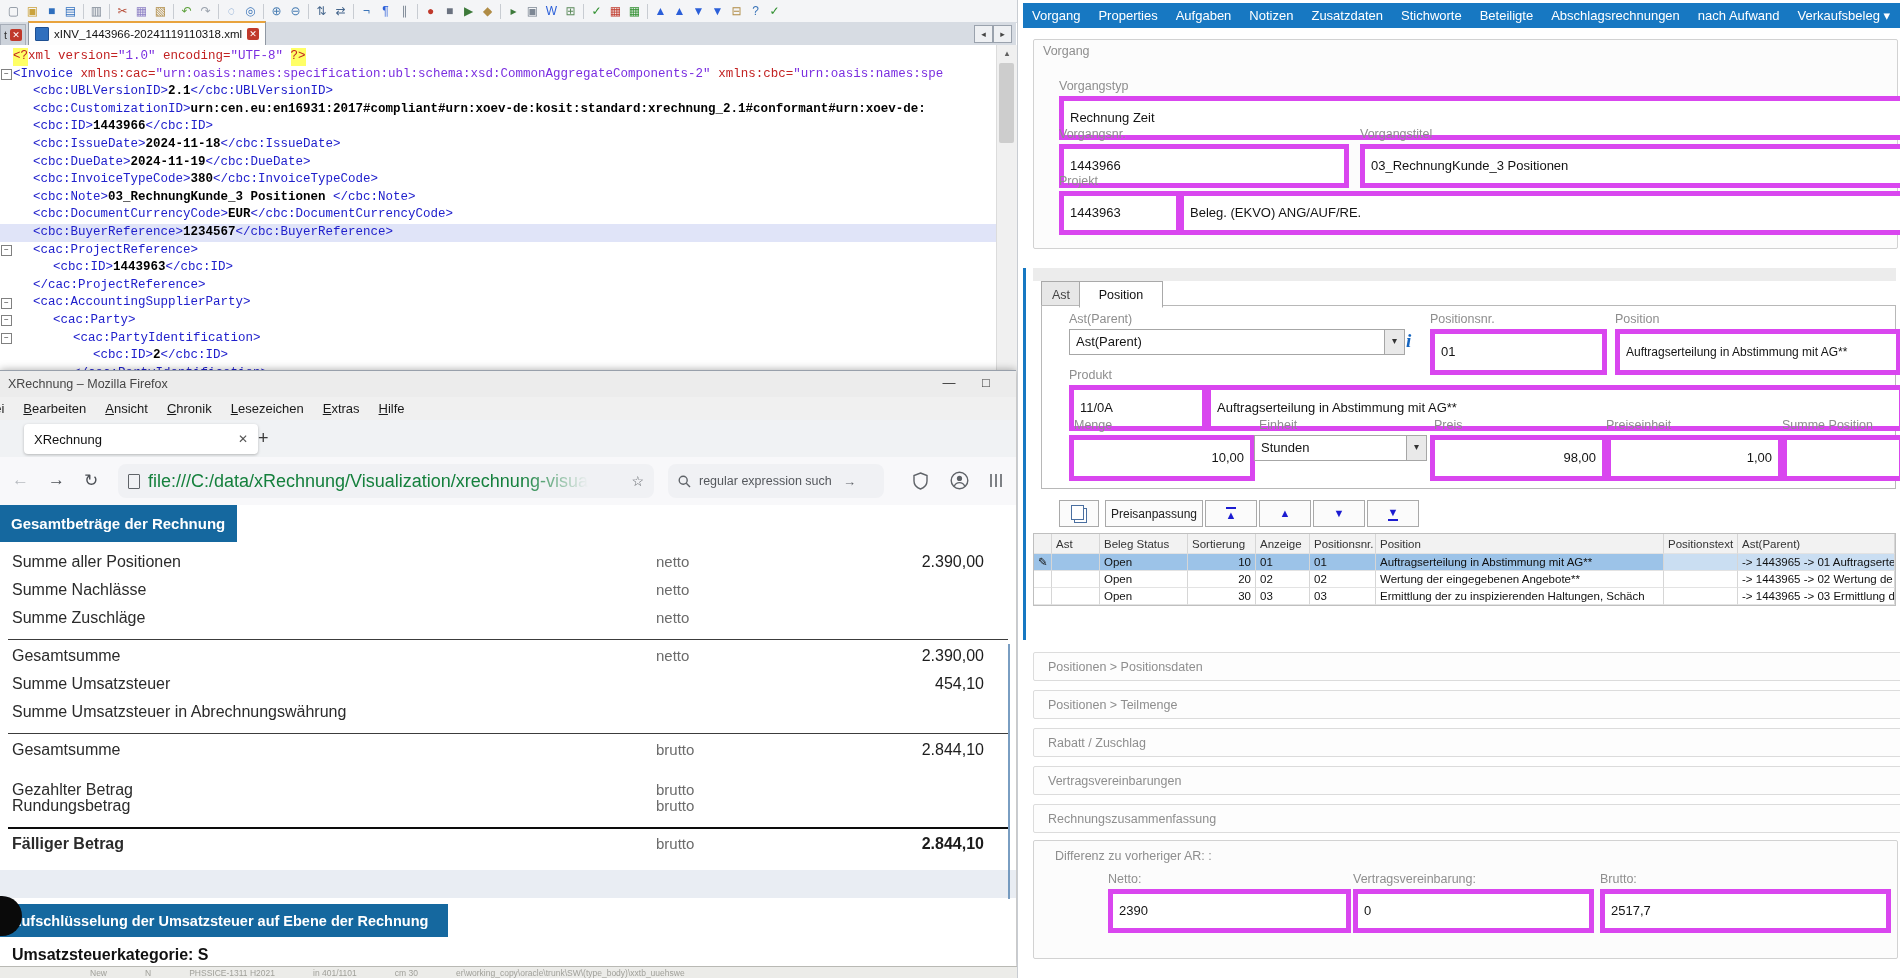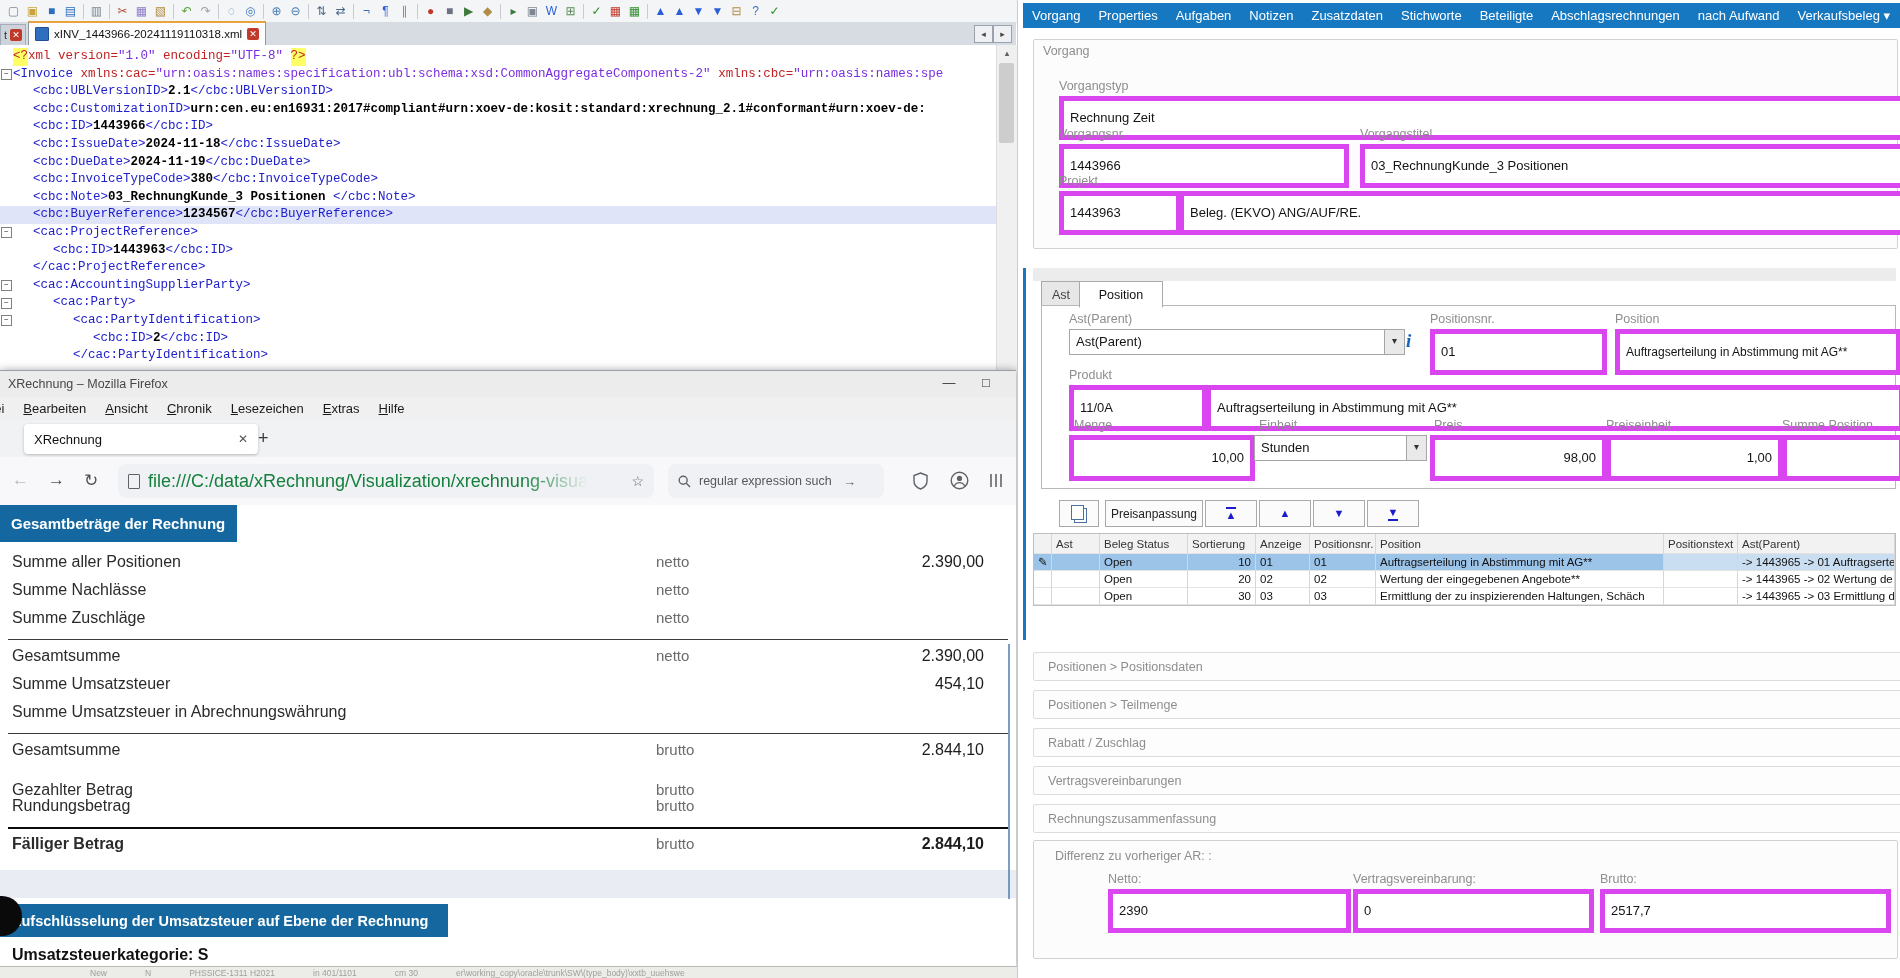--- a/index.html
+++ b/index.html
@@ -176,20 +176,21 @@
     <div class="np-editor" id="npEditor">
         <div class="code-line"><div class="fold-margin"></div><span style="display: inline-block; width: 0px;"></span><span class="seg-y">&lt;?</span><span class="seg-a">xml version=</span><span class="seg-v">"1.0"</span><span class="seg-a"> encoding=</span><span class="seg-v">"UTF-8"</span><span class="seg-a"> </span><span class="seg-y">?&gt;</span></div>
         <div class="code-line"><div class="fold-margin"><div class="fold-box">−</div></div><span style="display: inline-block; width: 0px;"></span><span class="seg-t">&lt;Invoice </span><span class="seg-a">xmlns:cac=</span><span class="seg-v">"urn:oasis:names:specification:ubl:schema:xsd:CommonAggregateComponents-2"</span><span class="seg-a"> xmlns:cbc=</span><span class="seg-v">"urn:oasis:names:spe</span></div>
         <div class="code-line"><div class="fold-margin"></div><span style="display: inline-block; width: 20px;"></span><span class="seg-t">&lt;cbc:UBLVersionID&gt;</span><span class="seg-b">2.1</span><span class="seg-t">&lt;/cbc:UBLVersionID&gt;</span></div>
         <div class="code-line"><div class="fold-margin"></div><span style="display: inline-block; width: 20px;"></span><span class="seg-t">&lt;cbc:CustomizationID&gt;</span><span class="seg-b">urn:cen.eu:en16931:2017#compliant#urn:xoev-de:kosit:standard:xrechnung_2.1#conformant#urn:xoev-de:</span></div>
         <div class="code-line"><div class="fold-margin"></div><span style="display: inline-block; width: 20px;"></span><span class="seg-t">&lt;cbc:ID&gt;</span><span class="seg-b">1443966</span><span class="seg-t">&lt;/cbc:ID&gt;</span></div>
         <div class="code-line"><div class="fold-margin"></div><span style="display: inline-block; width: 20px;"></span><span class="seg-t">&lt;cbc:IssueDate&gt;</span><span class="seg-b">2024-11-18</span><span class="seg-t">&lt;/cbc:IssueDate&gt;</span></div>
         <div class="code-line"><div class="fold-margin"></div><span style="display: inline-block; width: 20px;"></span><span class="seg-t">&lt;cbc:DueDate&gt;</span><span class="seg-b">2024-11-19</span><span class="seg-t">&lt;/cbc:DueDate&gt;</span></div>
         <div class="code-line"><div class="fold-margin"></div><span style="display: inline-block; width: 20px;"></span><span class="seg-t">&lt;cbc:InvoiceTypeCode&gt;</span><span class="seg-b">380</span><span class="seg-t">&lt;/cbc:InvoiceTypeCode&gt;</span></div>
         <div class="code-line"><div class="fold-margin"></div><span style="display: inline-block; width: 20px;"></span><span class="seg-t">&lt;cbc:Note&gt;</span><span class="seg-b">03_RechnungKunde_3 Positionen </span><span class="seg-t">&lt;/cbc:Note&gt;</span></div>
+        <div class="code-line"><div class="fold-margin"></div><span style="display: inline-block; width: 20px;"></span><span class="seg-t">&lt;cbc:DocumentCurrencyCode&gt;</span><span class="seg-b">EUR</span><span class="seg-t">&lt;/cbc:DocumentCurrencyCode&gt;</span></div>
         <div class="code-line hl"><div class="fold-margin"></div><span style="display: inline-block; width: 20px;"></span><span class="seg-t">&lt;cbc:BuyerReference&gt;</span><span class="seg-b">1234567</span><span class="seg-t">&lt;/cbc:BuyerReference&gt;</span></div>
         <div class="code-line"><div class="fold-margin"><div class="fold-box">−</div></div><span style="display: inline-block; width: 20px;"></span><span class="seg-t">&lt;cac:ProjectReference&gt;</span></div>
         <div class="code-line"><div class="fold-margin"></div><span style="display: inline-block; width: 40px;"></span><span class="seg-t">&lt;cbc:ID&gt;</span><span class="seg-b">1443963</span><span class="seg-t">&lt;/cbc:ID&gt;</span></div>
         <div class="code-line"><div class="fold-margin"></div><span style="display: inline-block; width: 20px;"></span><span class="seg-t">&lt;/cac:ProjectReference&gt;</span></div>
         <div class="code-line"><div class="fold-margin"><div class="fold-box">−</div></div><span style="display: inline-block; width: 20px;"></span><span class="seg-t">&lt;cac:AccountingSupplierParty&gt;</span></div>
         <div class="code-line"><div class="fold-margin"><div class="fold-box">−</div></div><span style="display: inline-block; width: 40px;"></span><span class="seg-t">&lt;cac:Party&gt;</span></div>
         <div class="code-line"><div class="fold-margin"><div class="fold-box">−</div></div><span style="display: inline-block; width: 60px;"></span><span class="seg-t">&lt;cac:PartyIdentification&gt;</span></div>
         <div class="code-line"><div class="fold-margin"></div><span style="display: inline-block; width: 80px;"></span><span class="seg-t">&lt;cbc:ID&gt;</span><span class="seg-b">2</span><span class="seg-t">&lt;/cbc:ID&gt;</span></div>
         <div class="code-line"><div class="fold-margin"></div><span style="display: inline-block; width: 60px;"></span><span class="seg-t">&lt;/cac:PartyIdentification&gt;</span></div>
       </div>

